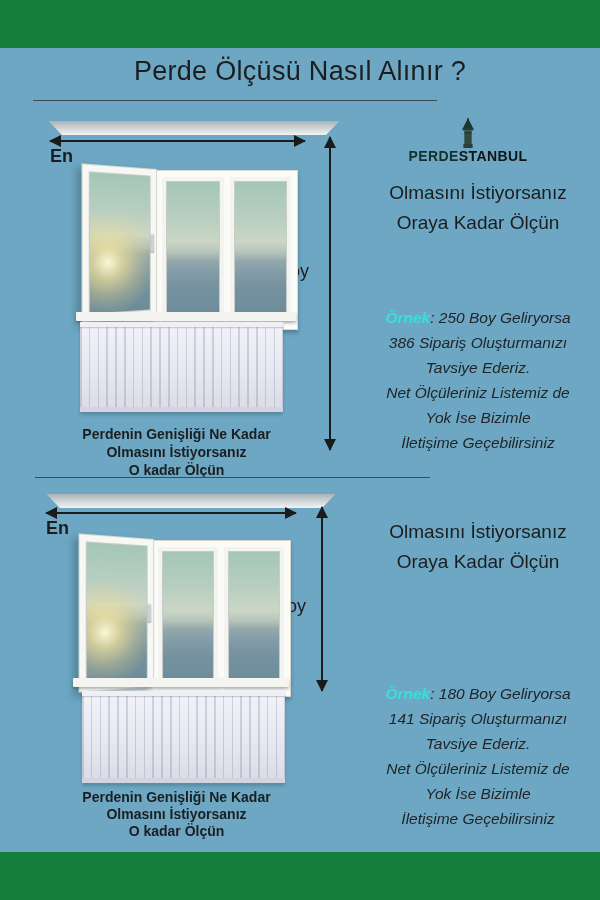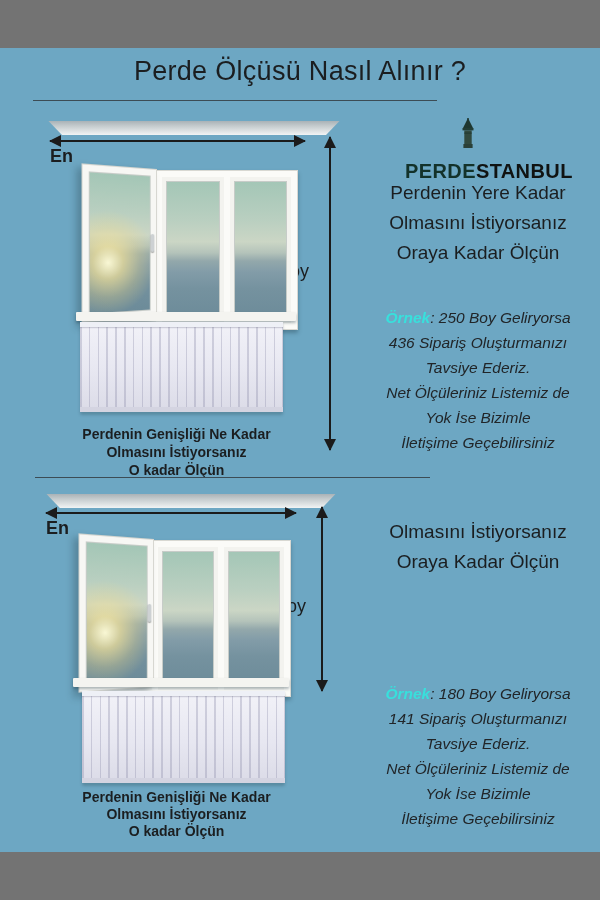--- a/index.html
+++ b/index.html
@@ -1,19 +1,19 @@
 <!DOCTYPE html>
 <html lang="tr"><head>
 <meta charset="utf-8">
 <style>
   html,body { margin:0; padding:0; }
   body { font-family:"Liberation Sans", sans-serif; background:#888; }
   .page {
     position:relative; width:600px; height:900px; margin:0 auto;
-    background:#737373; overflow:hidden;
+    background:#15803d; overflow:hidden;
   }
   .blue-panel {
     position:absolute; left:0; top:48px; width:600px; height:804px;
     background:#6da7c3;
   }
   
   .title {
     position:absolute; left:0; top:8px; width:100%;
     text-align:center; font-size:27px; font-weight:500; color:#1b1e20;
     letter-spacing:.3px; margin:0;
@@ -124,21 +124,21 @@
   }
   .d1 .caption { top:310px; }
   .d2 .caption { top:301px; line-height:17px; }
 
   
   .logo {
     position:absolute; left:405px; top:70px; width:126px; text-align:center;
   }
   .logo svg { display:block; margin:0 auto; }
   .brand-name {
-    font-size:20px; font-weight:bold; letter-spacing:.4px; color:#101312; margin-top:12px;
+    font-size:14px; font-weight:bold; letter-spacing:.4px; color:#101312; margin-top:0;
   }
   .brand-name .p1 { color:#13322a; }
   .instruction {
     position:absolute; left:358px; width:240px; text-align:center;
     font-size:19px; line-height:30px; font-weight:500; color:#1b1e20;
   }
   .instruction.i1 { top:130px; }
   .instruction.i2 { top:469px; }
   .example {
     position:absolute; left:358px; width:240px; text-align:center;
@@ -189,27 +189,26 @@
         <rect x="7.3" y="-1" width="1.4" height="3" fill="#1e3730"></rect>
         <rect x="2.5" y="10" width="11" height="2.4" fill="#223d35"></rect>
         <rect x="4.3" y="12.4" width="7.4" height="13.6" fill="#31493f"></rect>
         <rect x="4.3" y="14.6" width="7.4" height="1" fill="#203831"></rect>
         <rect x="3.4" y="26" width="9.2" height="4" fill="#2a4038"></rect>
       </svg>
       <div class="brand-name"><span class="p1">PERDE</span><span class="p2">STANBUL</span></div>
     </div>
 
     <div class="instruction i1">
-      <div>Perdenin Yere Kadar</div>
       <div>Olmasını İstiyorsanız</div>
       <div>Oraya Kadar Ölçün</div>
     </div>
     <div class="example e1">
       <div><span class="accent">Örnek</span><span>: 250 Boy Geliryorsa</span></div>
-      <div>436 Sipariş Oluşturmanızı</div>
+      <div>386 Sipariş Oluşturmanızı</div>
       <div>Tavsiye Ederiz.</div>
       <div>Net Ölçüleriniz Listemiz de</div>
       <div>Yok İse Bizimle</div>
       <div>İletişime Geçebilirsiniz</div>
     </div>
 
     <div class="rule r2"></div>
 
     <div class="diagram d2">
       <div class="cornice"></div>

